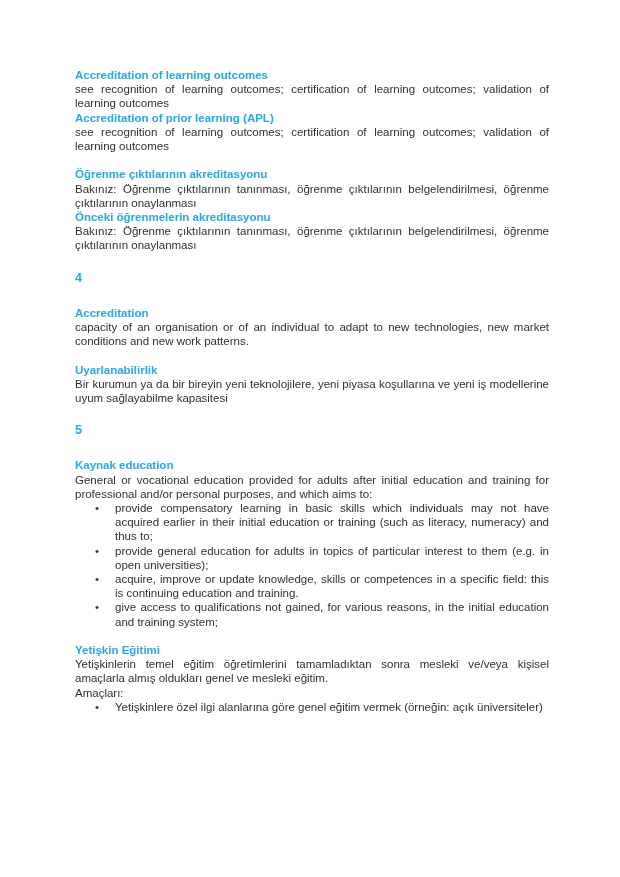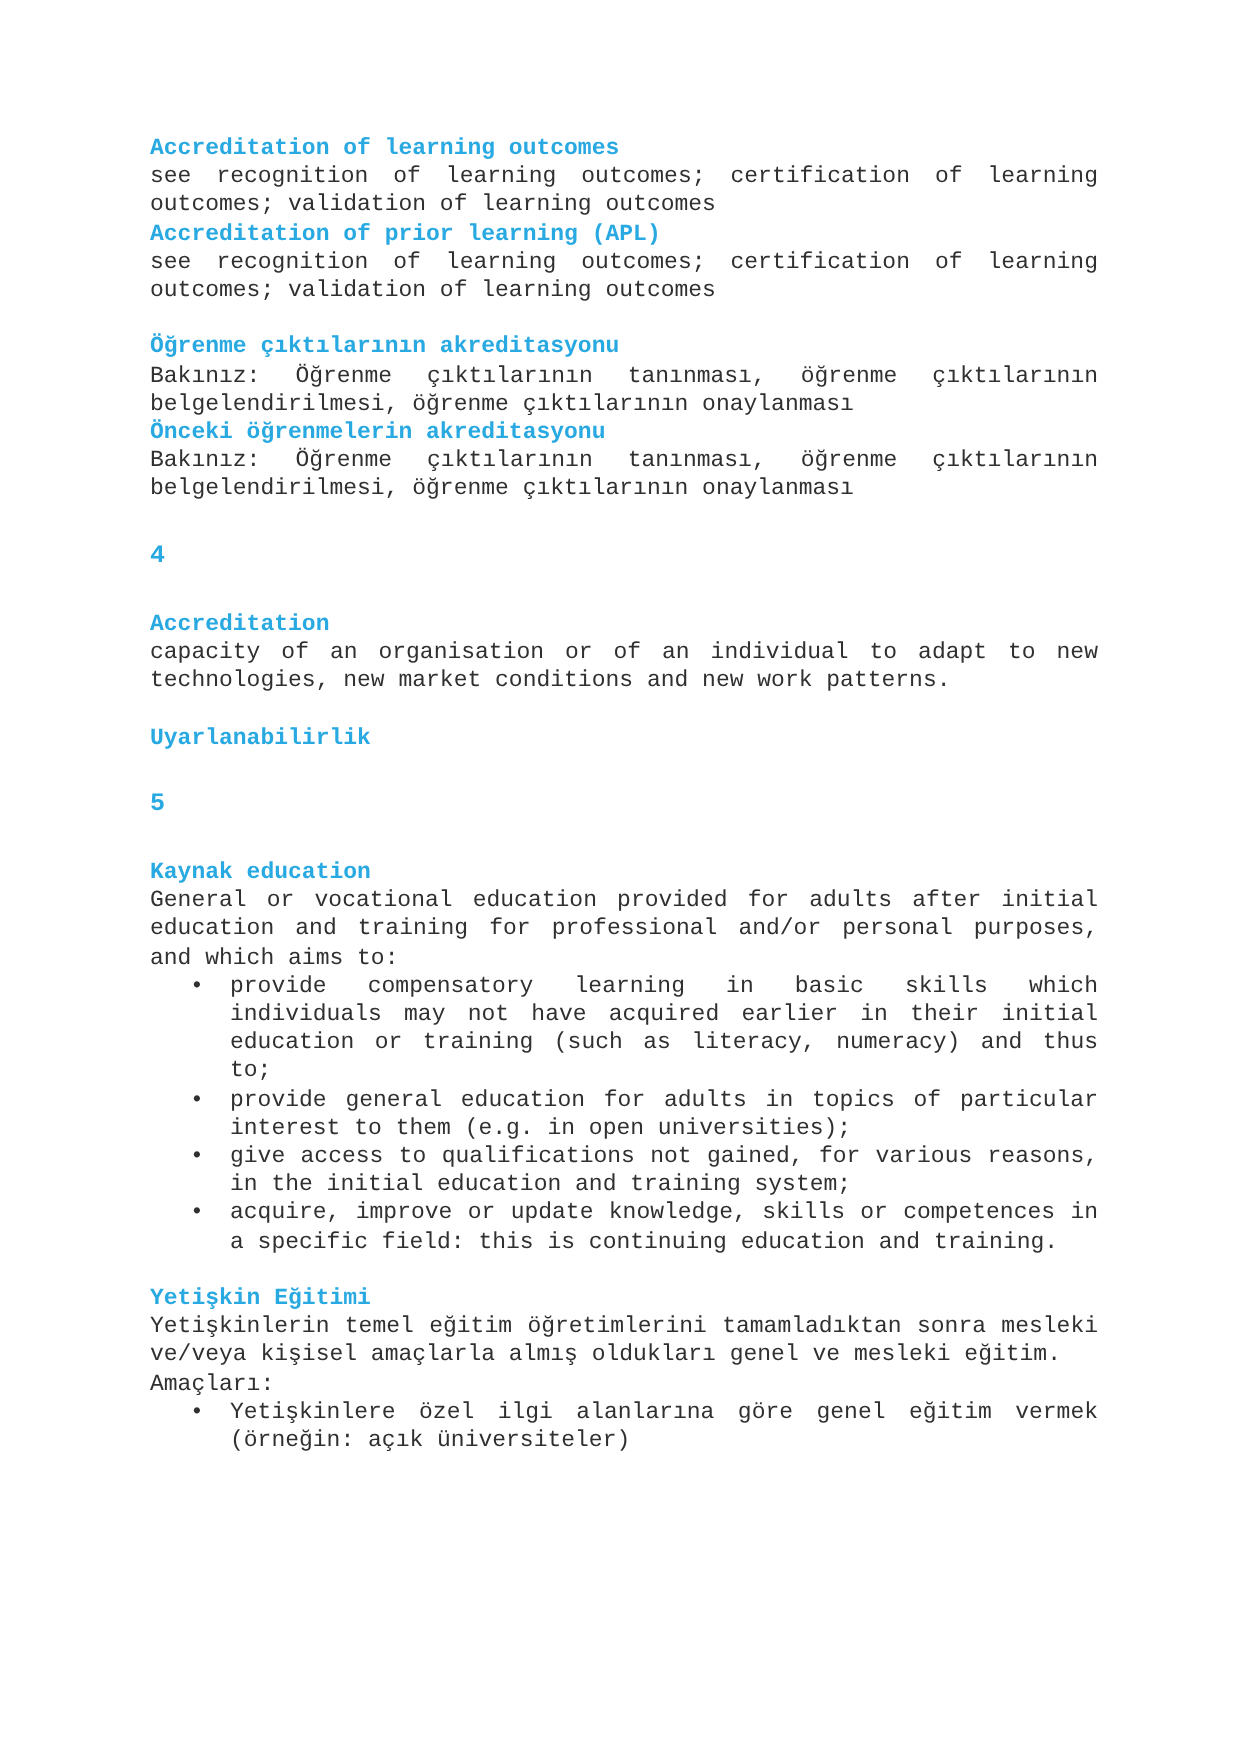--- a/index.html
+++ b/index.html
@@ -9,21 +9,21 @@
   }
   .page {
     position: relative;
     width: 616px;
     height: 877px;
     margin: 0 auto;
     background: #ffffff;
     overflow: hidden;
     box-sizing: border-box;
     padding: 68px 73px 0 73px;
-    font-family: Liberation Mono, monospace;
+    font-family: Liberation Sans, sans-serif;
     font-size: 11.5px;
     line-height: 14.2px;
     color: #303030;
   }
   .content { width: 474px; }
   .term {
     margin: 0;
     font-size: 11.5px;
     line-height: 14.2px;
     font-weight: bold;
@@ -89,34 +89,35 @@
 
     <div class="entry-number">4</div>
 
     <section>
       <h3 class="term">Accreditation</h3>
       <p class="def">capacity of an organisation or of an individual to adapt to new technologies, new market conditions and new work patterns.</p>
 
       <div class="gap"></div>
 
       <h3 class="term">Uyarlanabilirlik</h3>
+      <p class="def">Bir kurumun ya da bir bireyin yeni teknolojilere, yeni piyasa koşullarına ve yeni iş modellerine uyum sağlayabilme kapasitesi</p>
 
     </section>
 
     <div class="entry-number">5</div>
 
     <section>
       <h3 class="term">Kaynak education</h3>
       <p class="def">General or vocational education provided for adults after initial education and training for professional and/or personal purposes, and which aims to:</p>
 
       <ul class="bullet-list">
         <li class="bullet-item">provide compensatory learning in basic skills which individuals may not have acquired earlier in their initial education or training (such as literacy, numeracy) and thus to;</li>
         <li class="bullet-item">provide general education for adults in topics of particular interest to them (e.g. in open universities);</li>
+        <li class="bullet-item">acquire, improve or update knowledge, skills or competences in a specific field: this is continuing education and training.</li>
         <li class="bullet-item">give access to qualifications not gained, for various reasons, in the initial education and training system;</li>
-        <li class="bullet-item">acquire, improve or update knowledge, skills or competences in a specific field: this is continuing education and training.</li>
       </ul>
 
       <div class="gap"></div>
 
       <h3 class="term">Yetişkin Eğitimi</h3>
       <p class="def">Yetişkinlerin temel eğitim öğretimlerini tamamladıktan sonra mesleki ve/veya kişisel amaçlarla almış oldukları genel ve mesleki eğitim.</p>
       <p class="plain">Amaçları:</p>
 
       <ul class="bullet-list">
         <li class="bullet-item">Yetişkinlere özel ilgi alanlarına göre genel eğitim vermek (örneğin: açık üniversiteler)</li>

